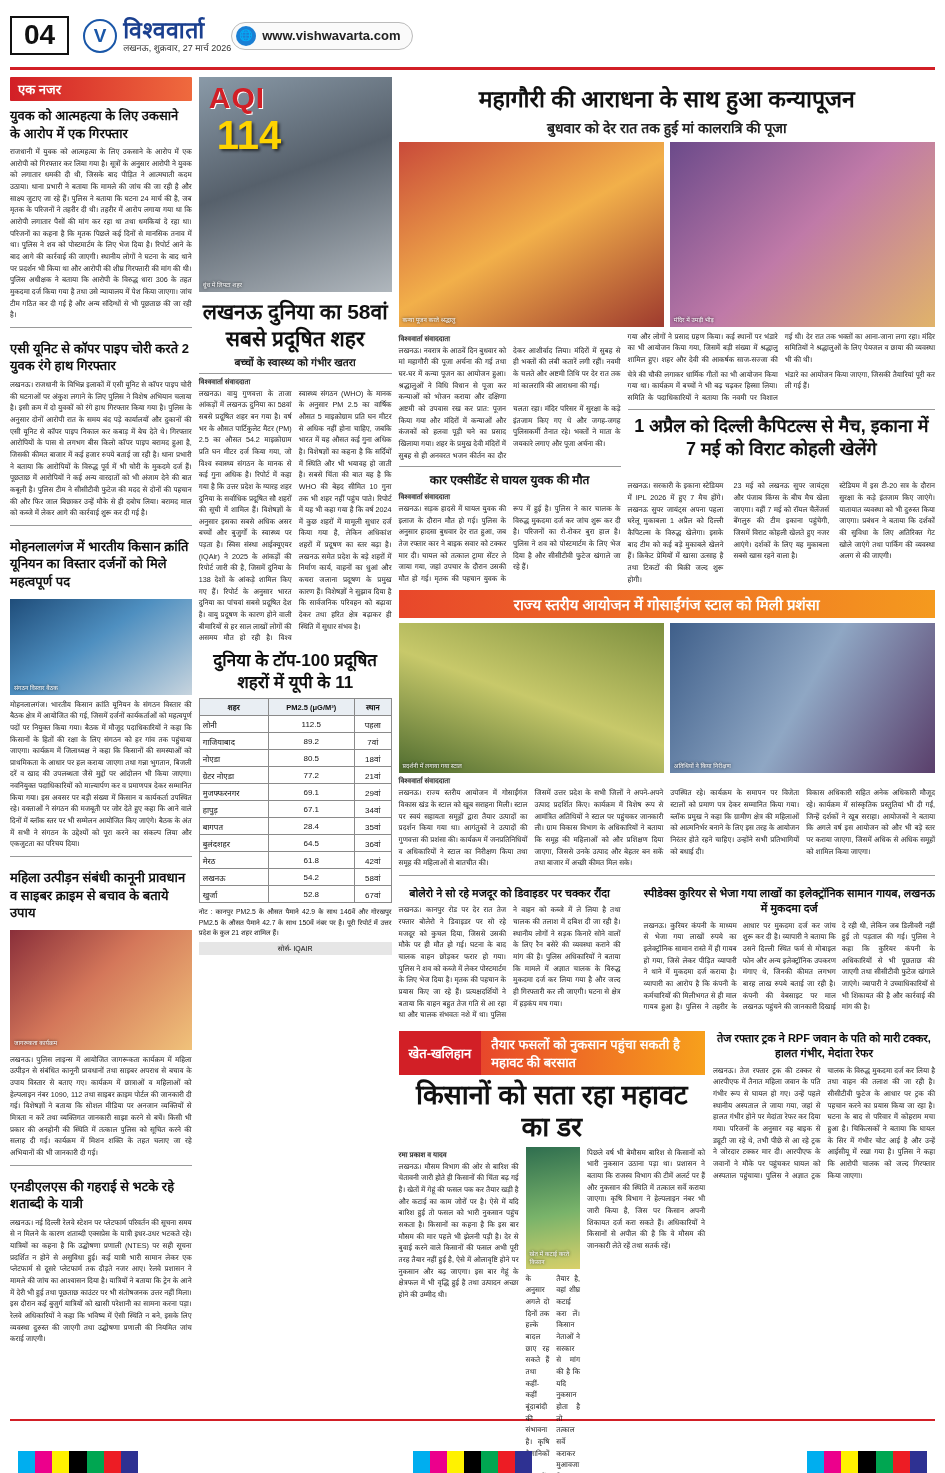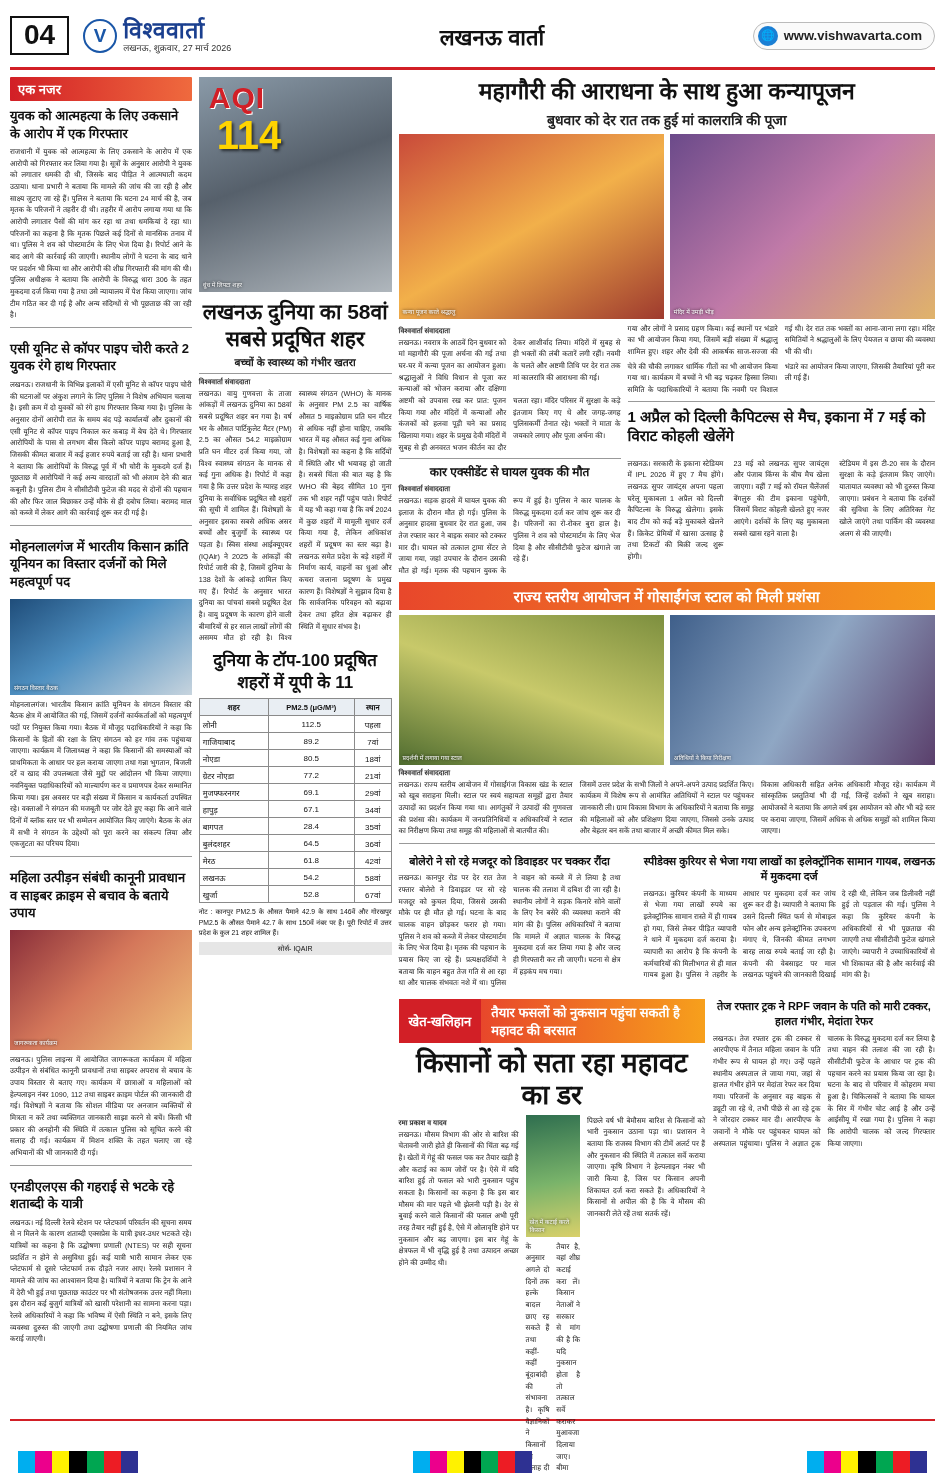--- a/index.html
+++ b/index.html
@@ -143,32 +143,32 @@
   }
   table.aqi-table td {
     border:1px solid #8a8a8a; padding: 2.5px 3px; font-size: 8px;
   }
   table.aqi-table td:nth-child(2), table.aqi-table td:nth-child(3) { text-align:center; }
   .note { font-size:6.8px; line-height:1.55; text-align:justify; margin-top:4px; }
   .source { font-size:7px; text-align:center; background:#e6e6e6; padding:2px; margin-top:3px; }
 
   
   .lead-head {
-    font-size: 23px; font-weight: bold; text-align:center; line-height:1.25; margin: 0 0 4px;
+    font-size: 23px; font-weight: bold; text-align:center; line-height:1.25; margin: 8px 0 4px;
   }
   .lead-sub {
     font-size: 14px; font-weight: bold; text-align:center; color:#222; margin-bottom:5px;
   }
 
   .gallery { display:flex; gap:6px; }
   .gallery .photo { margin:0; flex:1; height:185px; }
 
   .band-head {
-    font-size: 15px; font-weight:bold; text-align:left; line-height:1.3;
-    margin: 5px 0 12px;
+    font-size: 18px; font-weight:bold; text-align:center; line-height:1.3;
+    margin: 5px 0 19px;
   }
 
   .grad-band {
     background: linear-gradient(90deg,#e8472b,#f59a1e);
     color:#fff; font-weight:bold; font-size:15px; text-align:center;
     padding: 4px 8px; margin: 5px 0;
   }
 
   .khet-bar { display:flex; align-items:stretch; margin: 4px 0; }
   .khet-tag {
@@ -210,21 +210,20 @@
 
   <div class="masthead">
     <div class="page-num">04</div>
     <div class="logo-wrap">
       <div class="logo-mark">V</div>
       <div class="logo-text">
         <div class="logo-title">विश्ववार्ता</div>
         <div class="logo-sub">लखनऊ,  शुक्रवार, 27 मार्च 2026</div>
       </div>
     </div>
-    <div class="mast-center">लखनऊ वार्ता</div>
     <div class="mast-right">
       <div class="globe">🌐</div>
       <div class="site">www.vishwavarta.com</div>
     </div>
   </div>
 
   <div class="content">
 
     <div class="col col-1">
       <div class="sec-bar">एक नजर</div>
@@ -388,20 +387,21 @@
           <span class="ph-label">प्रदर्शनी में लगाया गया स्टाल</span>
         </div>
         <div class="photo p5" style="height:150px">
           <span class="ph-label">अतिथियों ने किया निरीक्षण</span>
         </div>
       </div>
       <div class="byline">विश्ववार्ता संवाददाता</div>
       <div style="display:flex; gap:7px;">
         <div class="body-text" style="flex:1">लखनऊ। राज्य स्तरीय आयोजन में गोसाईंगंज विकास खंड के स्टाल को खूब सराहना मिली। स्टाल पर स्वयं सहायता समूहों द्वारा तैयार उत्पादों का प्रदर्शन किया गया था। आगंतुकों ने उत्पादों की गुणवत्ता की प्रशंसा की। कार्यक्रम में जनप्रतिनिधियों व अधिकारियों ने स्टाल का निरीक्षण किया तथा समूह की महिलाओं से बातचीत की।</div>
         <div class="body-text" style="flex:1">जिसमें उत्तर प्रदेश के सभी जिलों ने अपने-अपने उत्पाद प्रदर्शित किए। कार्यक्रम में विशेष रूप से आमंत्रित अतिथियों ने स्टाल पर पहुंचकर जानकारी ली। ग्राम विकास विभाग के अधिकारियों ने बताया कि समूह की महिलाओं को और प्रशिक्षण दिया जाएगा, जिससे उनके उत्पाद और बेहतर बन सकें तथा बाजार में अच्छी कीमत मिल सके।</div>
+        <div class="body-text" style="flex:1">उपस्थित रहे। कार्यक्रम के समापन पर विजेता स्टालों को प्रमाण पत्र देकर सम्मानित किया गया। ब्लॉक प्रमुख ने कहा कि ग्रामीण क्षेत्र की महिलाओं को आत्मनिर्भर बनाने के लिए इस तरह के आयोजन निरंतर होते रहने चाहिए। उन्होंने सभी प्रतिभागियों को बधाई दी।</div>
         <div class="body-text" style="flex:1">विकास अधिकारी सहित अनेक अधिकारी मौजूद रहे। कार्यक्रम में सांस्कृतिक प्रस्तुतियां भी दी गईं, जिन्हें दर्शकों ने खूब सराहा। आयोजकों ने बताया कि अगले वर्ष इस आयोजन को और भी बड़े स्तर पर कराया जाएगा, जिसमें अधिक से अधिक समूहों को शामिल किया जाएगा।</div>
       </div>
 
       <div class="rule-thin" style="margin:6px 0"></div>
 
       <div style="display:flex; gap:23px;">
         <div style="width:222px">
           <div class="sub-head big" style="text-align:center">बोलेरो ने सो रहे मजदूर को डिवाइडर पर चक्कर रौंदा</div>
           <div class="body-text two">लखनऊ। कानपुर रोड पर देर रात तेज रफ्तार बोलेरो ने डिवाइडर पर सो रहे मजदूर को कुचल दिया, जिससे उसकी मौके पर ही मौत हो गई। घटना के बाद चालक वाहन छोड़कर फरार हो गया। पुलिस ने शव को कब्जे में लेकर पोस्टमार्टम के लिए भेज दिया है। मृतक की पहचान के प्रयास किए जा रहे हैं। प्रत्यक्षदर्शियों ने बताया कि वाहन बहुत तेज गति से आ रहा था और चालक संभवतः नशे में था। पुलिस ने वाहन को कब्जे में ले लिया है तथा चालक की तलाश में दबिश दी जा रही है। स्थानीय लोगों ने सड़क किनारे सोने वालों के लिए रैन बसेरे की व्यवस्था कराने की मांग की है। पुलिस अधिकारियों ने बताया कि मामले में अज्ञात चालक के विरुद्ध मुकदमा दर्ज कर लिया गया है और जल्द ही गिरफ्तारी कर ली जाएगी। घटना से क्षेत्र में हड़कंप मच गया।</div>
         </div>

